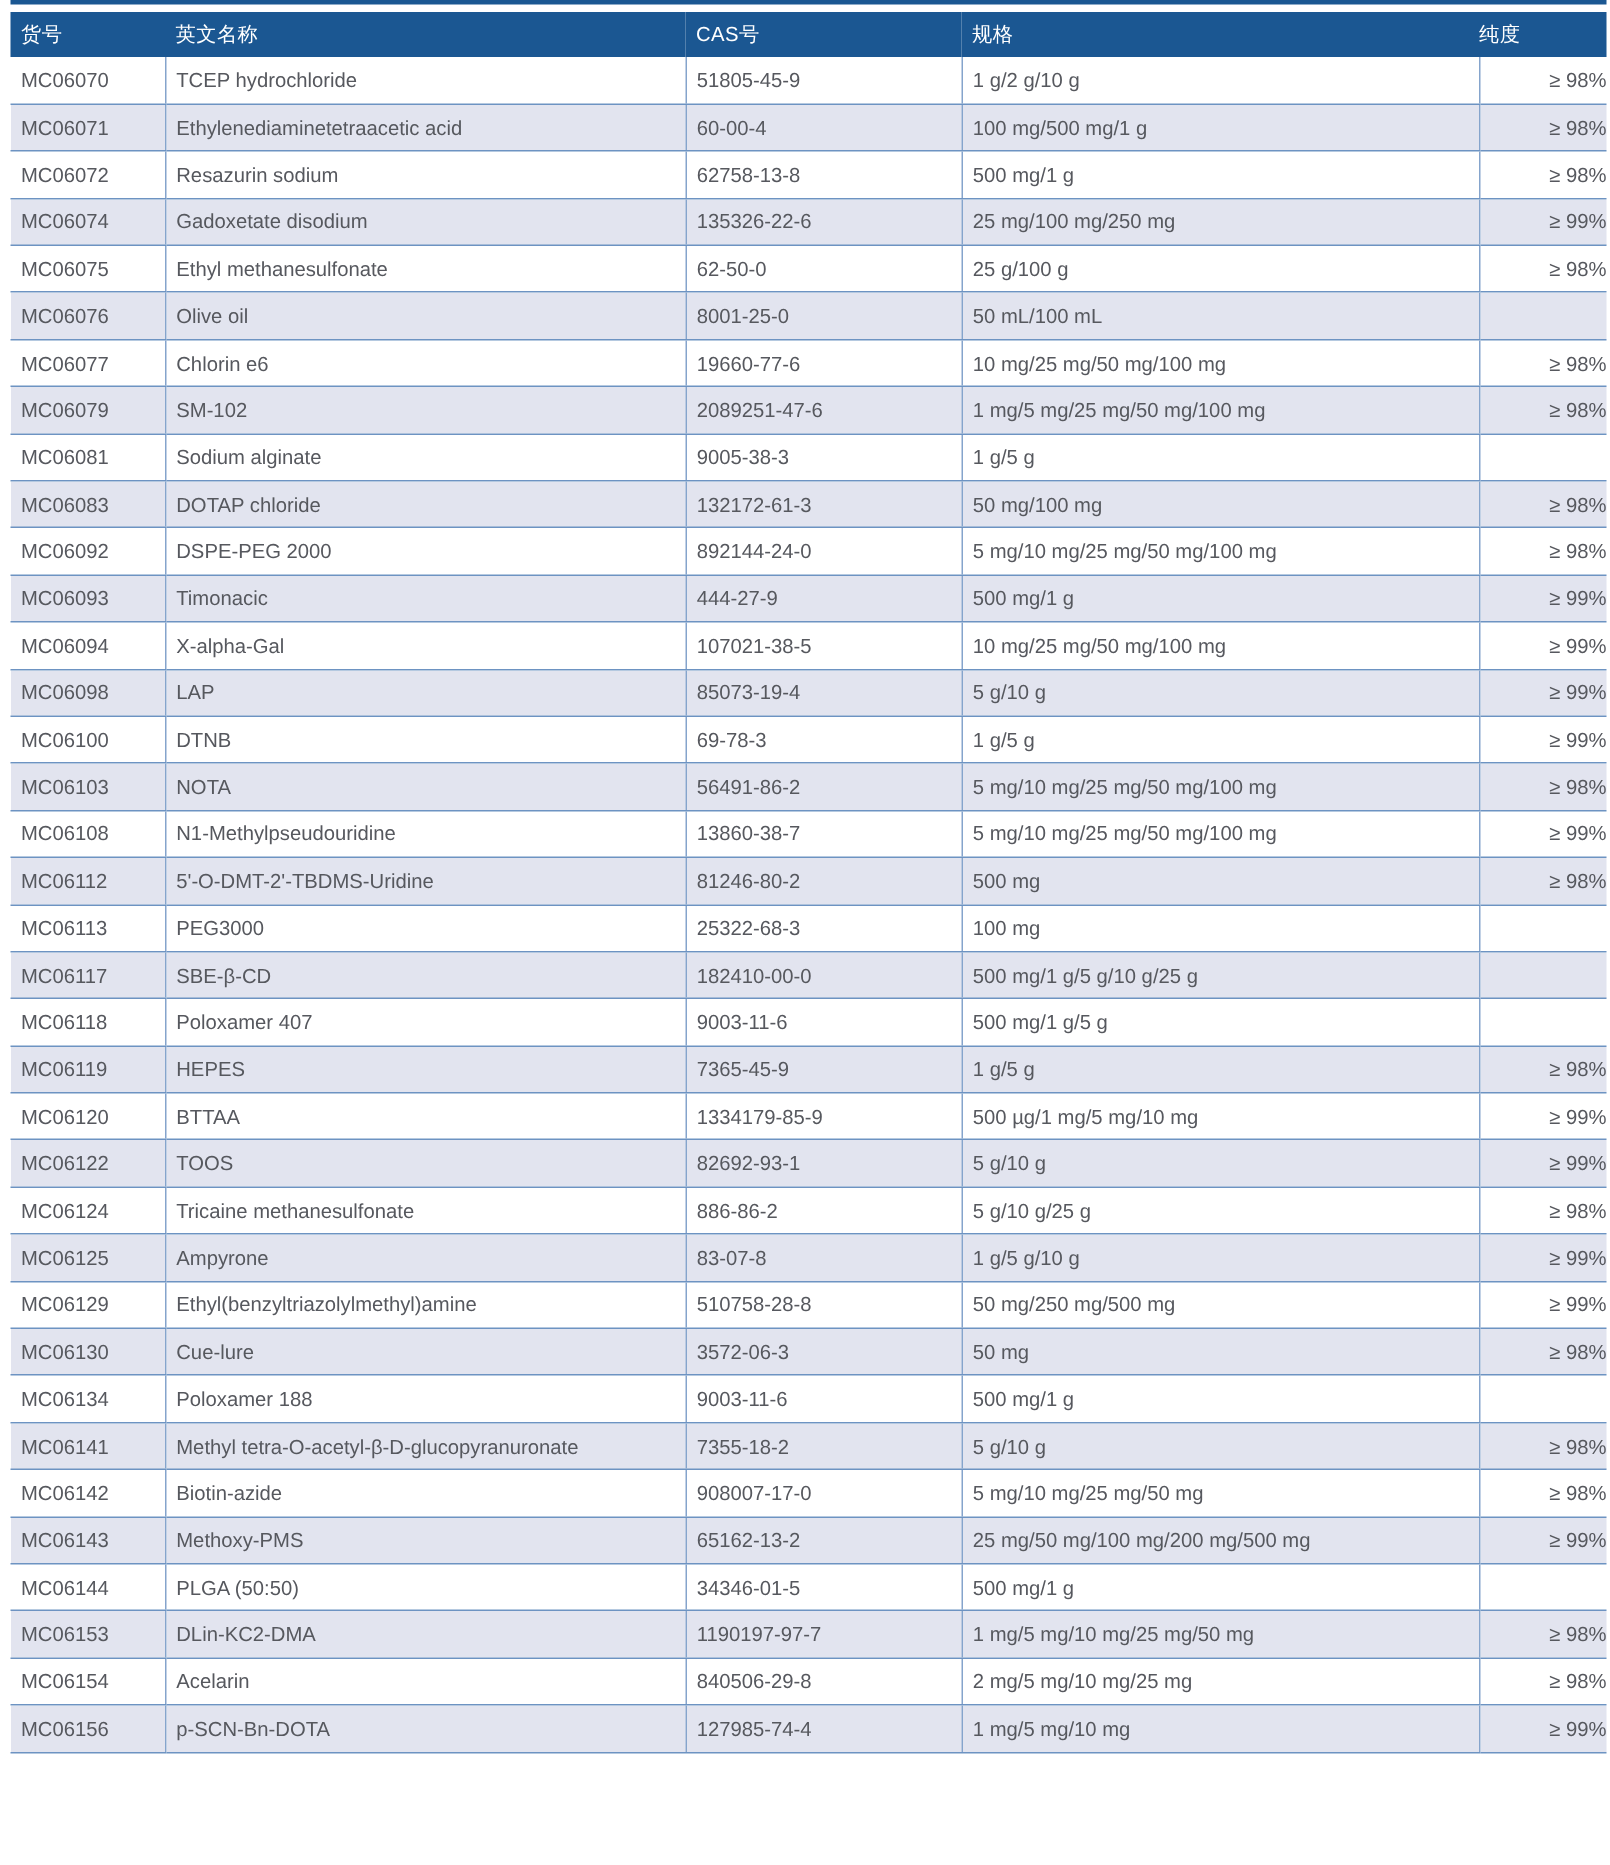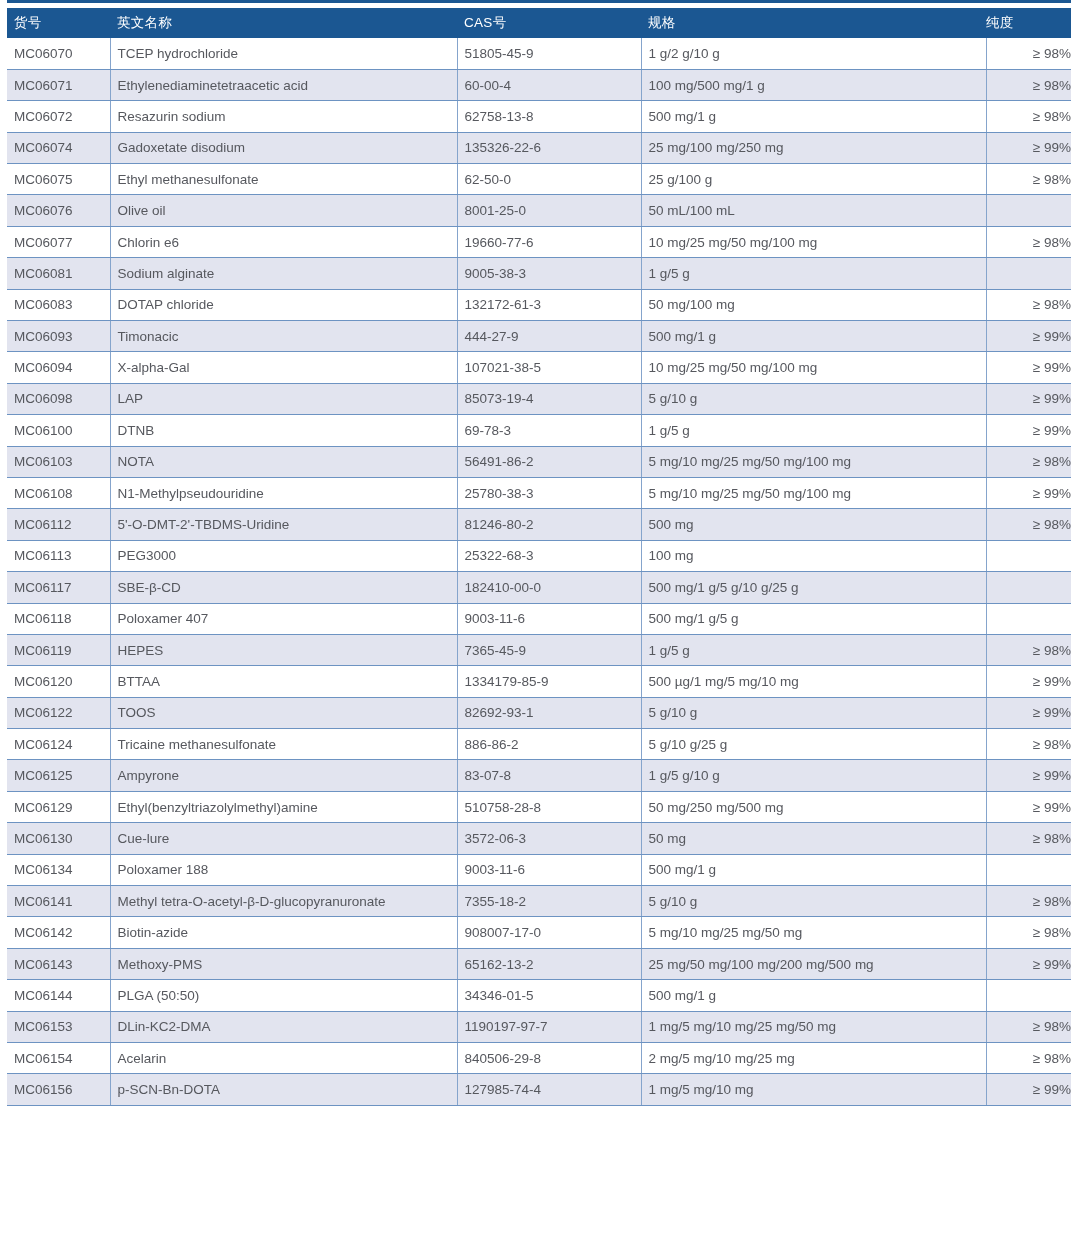--- a/index.html
+++ b/index.html
@@ -117,34 +117,48 @@
     <td class="center"></td>
   </tr>
         <tr>
     <td>MC06077</td>
     <td>Chlorin e6</td>
     <td>19660-77-6</td>
     <td>10 mg/25 mg/50 mg/100 mg</td>
     <td class="center">≥ 98%</td>
   </tr>
         <tr>
+    <td>MC06079</td>
+    <td>SM-102</td>
+    <td>2089251-47-6</td>
+    <td>1 mg/5 mg/25 mg/50 mg/100 mg</td>
+    <td class="center">≥ 98%</td>
+  </tr>
+        <tr>
     <td>MC06081</td>
     <td>Sodium alginate</td>
     <td>9005-38-3</td>
     <td>1 g/5 g</td>
     <td class="center"></td>
   </tr>
         <tr>
     <td>MC06083</td>
     <td>DOTAP chloride</td>
     <td>132172-61-3</td>
     <td>50 mg/100 mg</td>
     <td class="center">≥ 98%</td>
   </tr>
         <tr>
+    <td>MC06092</td>
+    <td>DSPE-PEG 2000</td>
+    <td>892144-24-0</td>
+    <td>5 mg/10 mg/25 mg/50 mg/100 mg</td>
+    <td class="center">≥ 98%</td>
+  </tr>
+        <tr>
     <td>MC06093</td>
     <td>Timonacic</td>
     <td>444-27-9</td>
     <td>500 mg/1 g</td>
     <td class="center">≥ 99%</td>
   </tr>
         <tr>
     <td>MC06094</td>
     <td>X-alpha-Gal</td>
     <td>107021-38-5</td>
@@ -168,21 +182,21 @@
         <tr>
     <td>MC06103</td>
     <td>NOTA</td>
     <td>56491-86-2</td>
     <td>5 mg/10 mg/25 mg/50 mg/100 mg</td>
     <td class="center">≥ 98%</td>
   </tr>
         <tr>
     <td>MC06108</td>
     <td>N1-Methylpseudouridine</td>
-    <td>25780-38-3</td>
+    <td>13860-38-7</td>
     <td>5 mg/10 mg/25 mg/50 mg/100 mg</td>
     <td class="center">≥ 99%</td>
   </tr>
         <tr>
     <td>MC06112</td>
     <td>5'-O-DMT-2'-TBDMS-Uridine</td>
     <td>81246-80-2</td>
     <td>500 mg</td>
     <td class="center">≥ 98%</td>
   </tr>

